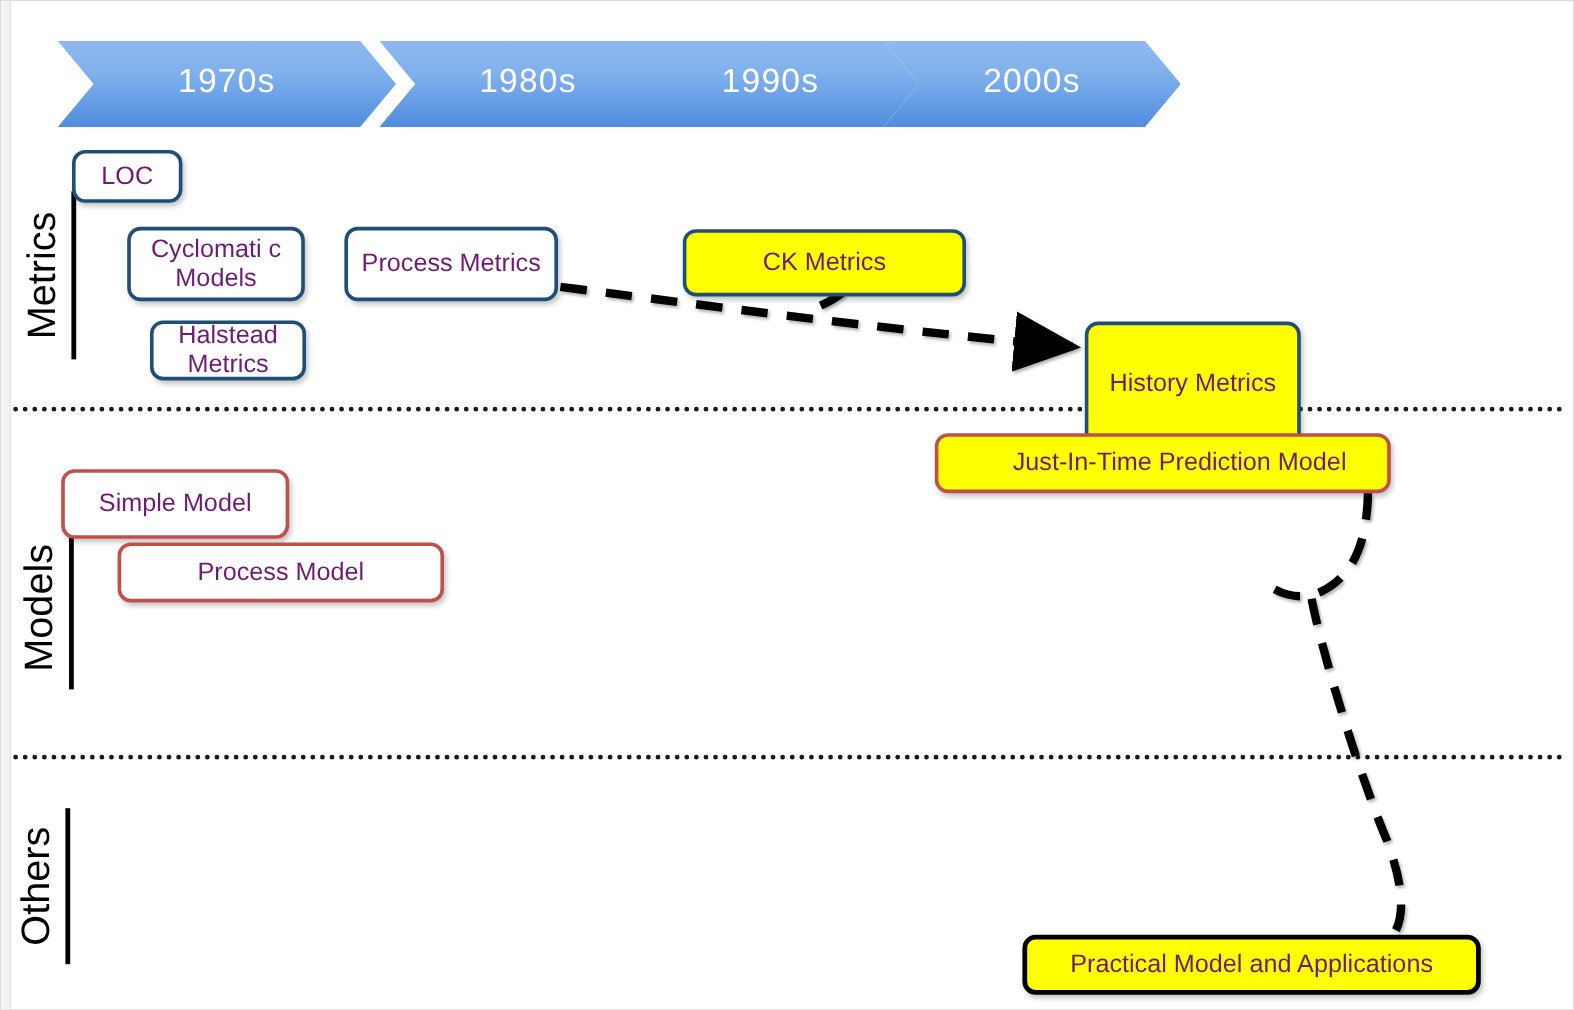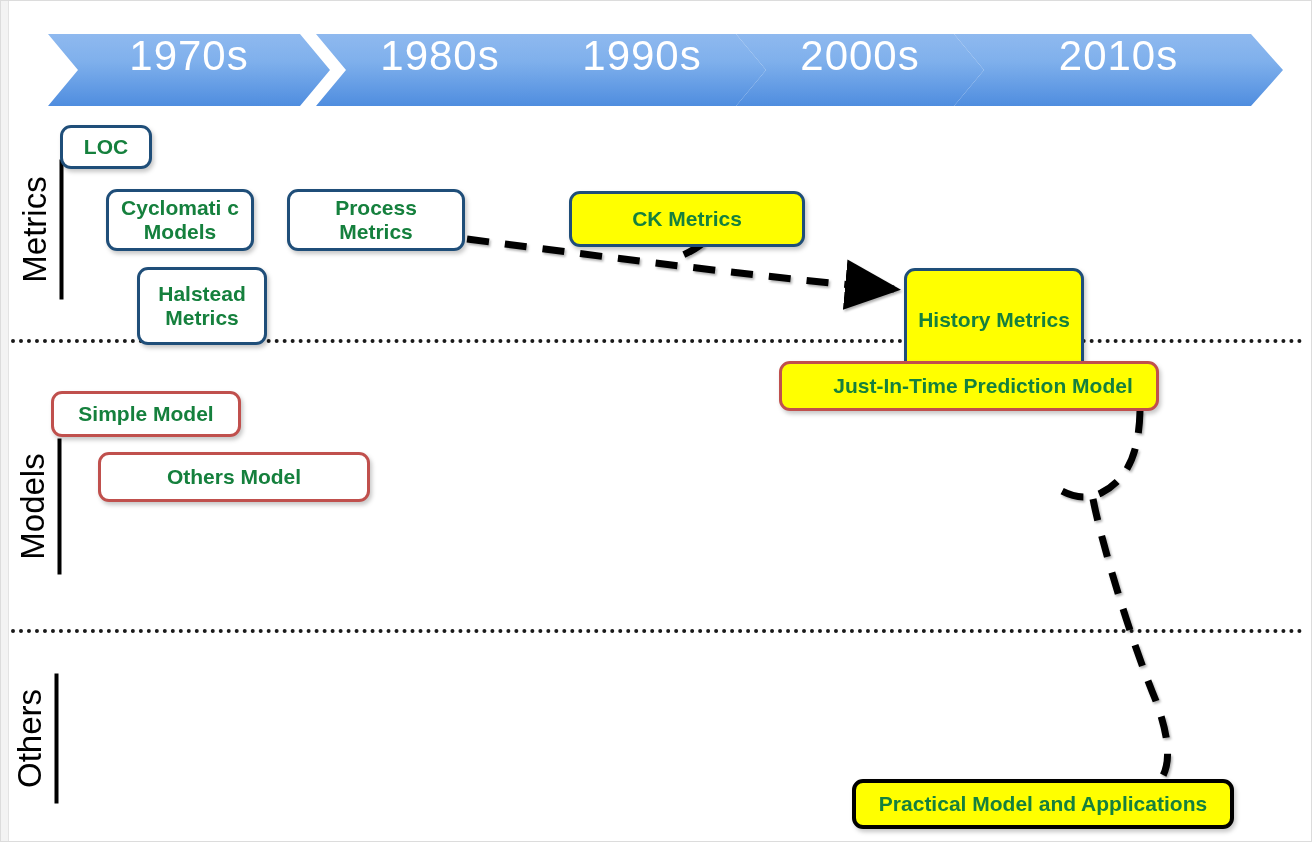--- a/index.html
+++ b/index.html
@@ -15,23 +15,23 @@
   #canvas::before{
     content:"";position:absolute;left:0;top:0;width:7px;height:842px;
     background:#f3f3f3;border-right:1px solid #e3e3e3;
   }
 
   
   .timeline{position:absolute;left:47px;top:33px;height:72px;width:1235px;}
   .chev{
     position:absolute;top:0;height:72px;
     background:linear-gradient(180deg,#8fb9ef 0%,#7fb0ec 38%,#4f8ddf 100%);
-    display:flex;align-items:flex-start;justify-content:center;
+    display:flex;align-items:center;justify-content:center;
     color:#ffffff;
-    font-size:42px;
+    font-size:28px;
     letter-spacing:1px;
     filter:drop-shadow(2px 3px 2px rgba(0,0,0,0.28));
   }
   .chev span{position:relative;top:-2px;}
   .chev.first{
     clip-path:polygon(0 0, calc(100% - 30px) 0, 100% 50%, calc(100% - 30px) 100%, 0 100%, 30px 50%);
   }
   .chev.mid{
     clip-path:polygon(0 0, calc(100% - 30px) 0, 100% 50%, calc(100% - 30px) 100%, 0 100%, 30px 50%);
   }
@@ -60,23 +60,22 @@
 
   
   .node{
     position:absolute;
     box-sizing:border-box;
     display:flex;align-items:center;justify-content:center;
     text-align:center;
     border-radius:11px;
     font-size:21px;
     line-height:1.12;
-    color:#15803d;
+    color:#701a75;
     filter:drop-shadow(2px 3px 2px rgba(0,0,0,0.22));
-    font-weight:bold;
   }
   .node.blue{border:3px solid #1f4e79;background:#ffffff;}
   .node.blue-fill{border:3px solid #1f4e79;background:#ffff00;margin-top:42px;}
   .node.red{border:3px solid #c0504d;background:#ffffff;}
   .node.red-fill{border:3px solid #c0504d;background:#ffff00;}
   .node.black-fill{border:4px solid #000000;background:#ffff00;}
   .node .lbl{display:block;padding:0 6px;}
 
   svg.links{position:absolute;left:0;top:0;width:1312px;height:842px;pointer-events:none;}
 </style>
@@ -90,23 +89,20 @@
       <span>1970s</span>
     </div>
     <div class="chev mid" style="left:268px;width:248px;">
       <span>1980s</span>
     </div>
     <div class="chev mid" style="left:470px;width:248px;">
       <span>1990s</span>
     </div>
     <div class="chev mid" style="left:688px;width:248px;">
       <span>2000s</span>
-    </div>
-    <div class="chev last" style="left:906px;width:329px;">
-      <span>2010s</span>
     </div>
   </div>
 
   <div class="divider" style="top:338px;"></div>
   <div class="divider" style="top:628px;"></div>
 
   <div class="bandlabel" style="left:-33px;top:203px;width:140px;height:44px;">
     <span>Metrics</span>
   </div>
   <div class="bandlabel" style="left:-33px;top:480px;width:136px;height:44px;">
@@ -140,42 +136,42 @@
   </div>
 
   <div class="node blue" style="left:105px;top:188px;width:148px;height:62px;">
     <span class="lbl">Cyclomati c Models</span>
   </div>
 
   <div class="node blue" style="left:286px;top:188px;width:178px;height:62px;">
     <span class="lbl">Process Metrics</span>
   </div>
 
-  <div class="node blue" style="left:124px;top:266px;width:130px;height:78px;margin-left:12px;">
+  <div class="node blue" style="left:124px;top:266px;width:130px;height:50px;">
     <span class="lbl">Halstead Metrics</span>
   </div>
 
   <div class="node blue-fill" style="left:568px;top:148px;width:236px;height:56px;">
     <span class="lbl">CK Metrics</span>
   </div>
 
   <div class="node blue-fill" style="left:903px;top:225px;width:180px;height:104px;">
     <span class="lbl">History Metrics</span>
   </div>
 
   <div class="node red-fill" style="left:778px;top:360px;width:380px;height:50px;padding-left:28px;">
     <span class="lbl">Just-In-Time Prediction Model</span>
   </div>
 
-  <div class="node red" style="left:50px;top:390px;width:190px;height:46px;">
+  <div class="node red" style="left:50px;top:390px;width:190px;height:58px;">
     <span class="lbl">Simple Model</span>
   </div>
 
   <div class="node red" style="left:97px;top:451px;width:272px;height:50px;">
-    <span class="lbl">Others Model</span>
+    <span class="lbl">Process Model</span>
   </div>
 
 
 
   <div class="node black-fill" style="left:851px;top:778px;width:382px;height:50px;text-align:right;">
     <span class="lbl">Practical Model and Applications</span>
   </div>
 
 </div>
 

